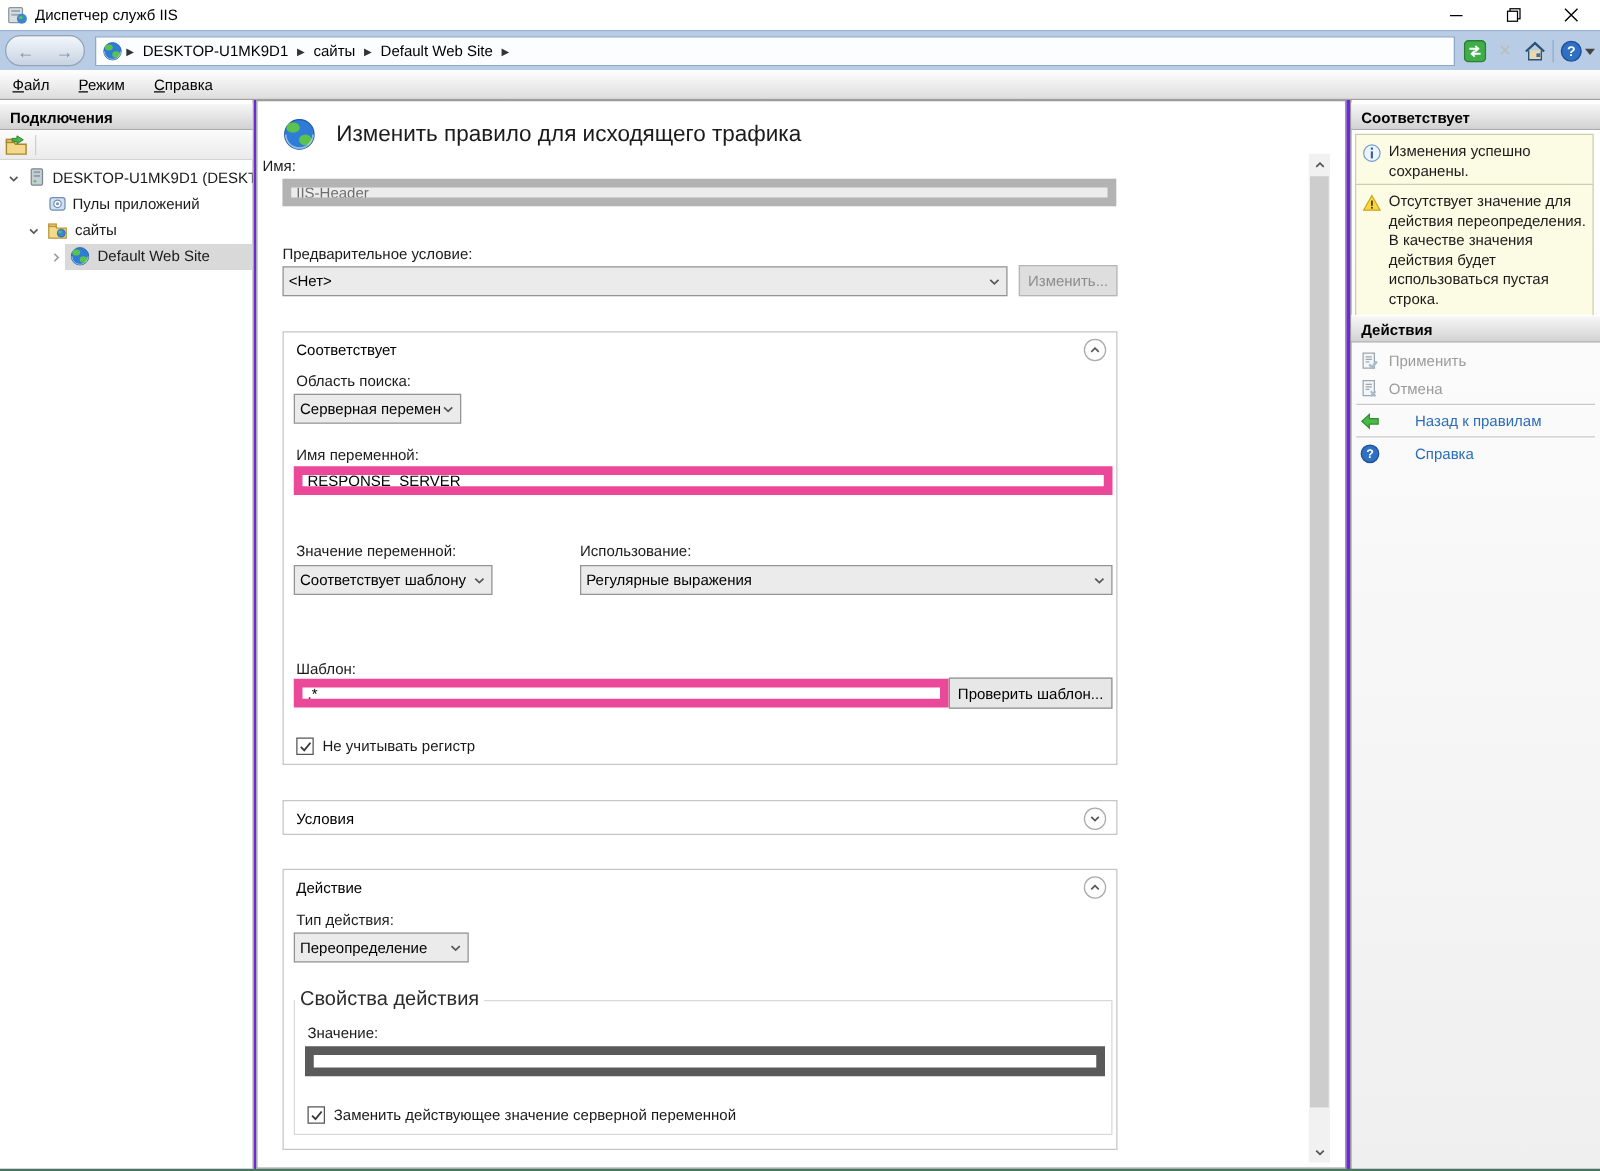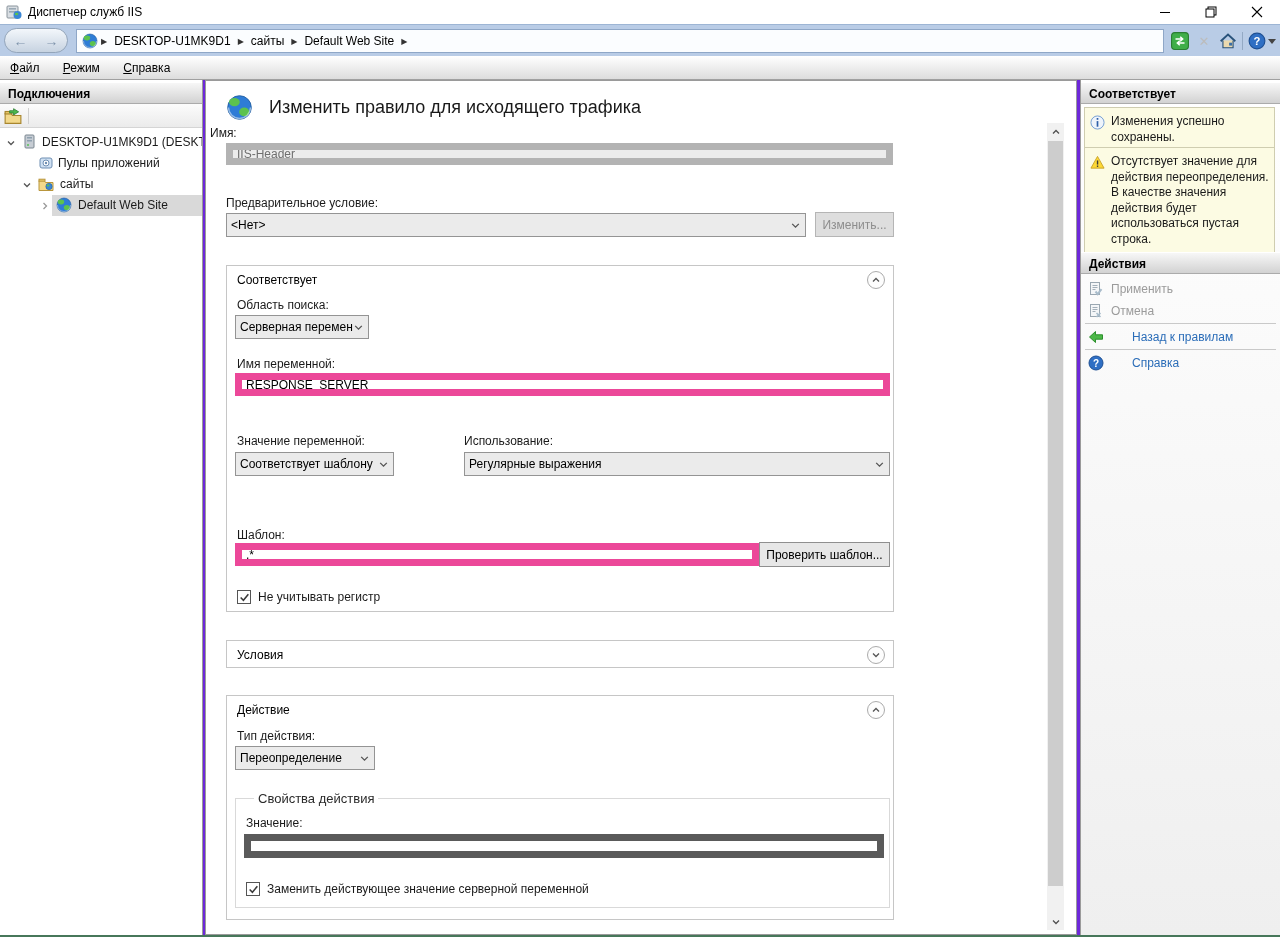--- a/index.html
+++ b/index.html
@@ -71,21 +71,21 @@
   .btn { position:absolute; height:25px; background:#e7e7e7; border:1px solid #8f8f8f; font-family:inherit; font-size:12px;
     display:flex; align-items:center; justify-content:center; color:#000; }
   .btn.disabled { background:#dedede; border-color:#b5b5b5; color:#8d8d8d; }
   .section { position:absolute; left:20px; width:668px; background:#fff; border:1px solid #c6c6c6; }
   .sec-title { position:absolute; left:10px; top:7px; color:#000; }
   .roundbtn { position:absolute; right:8px; top:5px; width:18px; height:18px; border-radius:50%;
     border:1px solid #ababab; background:#fdfdfd; display:flex; align-items:center; justify-content:center; }
   .check { position:absolute; display:flex; align-items:center; gap:7px; }
   .cb { width:14px; height:14px; border:1px solid #555; background:#fff; display:flex; align-items:center; justify-content:center; }
   fieldset.group { position:absolute; border:1px solid #d9d9d9; }
-  fieldset.group legend { font-size:13px; color:#2a2a2a; padding:0 4px; margin-left:18px; }
+  fieldset.group legend { font-size:16px; color:#2a2a2a; padding:0 4px; margin-left:0; }
 
   
   #scrollbar { position:absolute; right:12px; top:42px; bottom:4px; width:17px; background:#f1f1f1; }
   .sb-arrow { position:absolute; left:0; width:17px; height:17px; display:flex; align-items:center; justify-content:center; }
   #sb-up { top:0; } #sb-down { bottom:0; }
   #sb-thumb { position:absolute; left:1px; top:18px; width:15px; height:745px; background:#cdcdcd; }
 
   
   #right-panel { position:absolute; left:1080px; top:0; right:0; bottom:0;
     background:linear-gradient(#ffffff,#efefef); border-left:1px solid #9a9a9a; }

